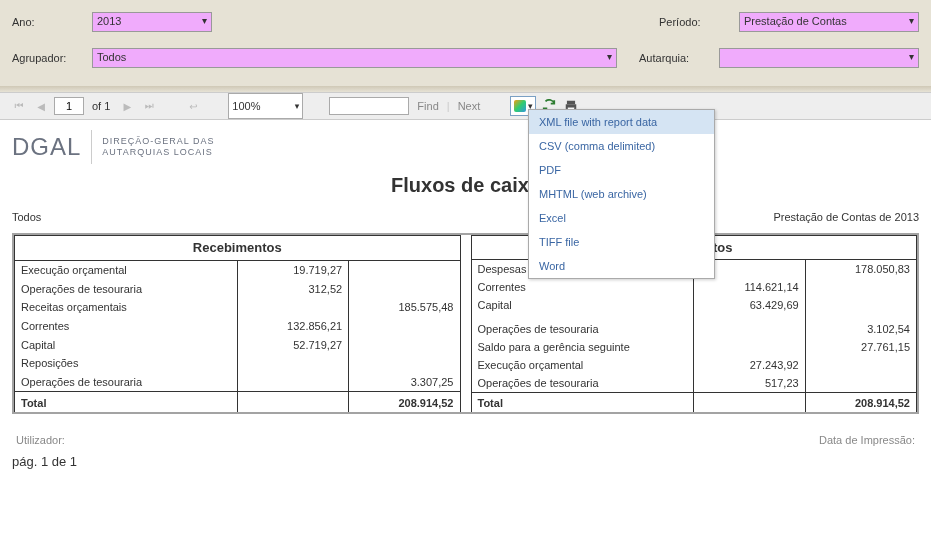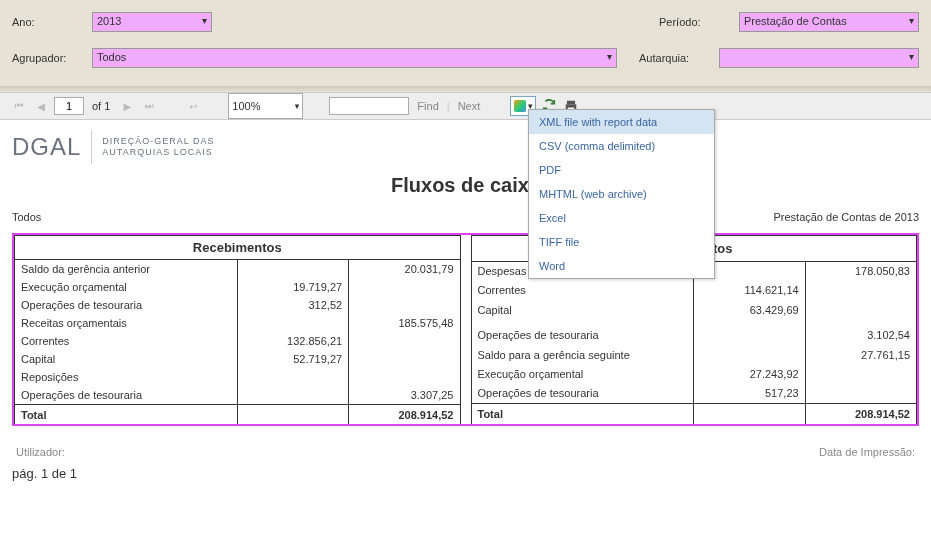--- a/index.html
+++ b/index.html
@@ -42,21 +42,21 @@
   
   .report { padding: 10px 12px; }
   .logo-row { display: flex; align-items: center; gap: 10px; margin-bottom: 8px; }
   .logo-main { font-family: Arial, sans-serif; font-size: 24px; font-weight: 300; color: #6b7280; letter-spacing: 1px; }
   .logo-sep { width: 1px; height: 34px; background: #ccc; }
   .logo-sub { font-size: 9px; color: #6b7280; line-height: 1.2; letter-spacing: 1px; }
   
   .title { text-align: center; font-size: 20px; font-weight: bold; color: #333; margin: 10px 0 14px; }
   .meta-row { display: flex; justify-content: space-between; font-size: 11px; margin-bottom: 10px; color: #333; }
   
-  .tables-wrap { display: flex; gap: 10px; border: 2px solid #d946ef; }
+  .tables-wrap { display: flex; gap: 10px; border: 2px solid #a3a3a3; }
   .tbl { flex: 1; border-collapse: collapse; }
   .tbl th { background: #fff; border: 1px solid #333; font-size: 13px; font-weight: bold; padding: 4px; text-align: center; }
   .tbl td { border-left: 1px solid #333; border-right: 1px solid #333; font-size: 11px; padding: 3px 6px; }
   .tbl td.label { text-align: left; width: 50%; }
   .tbl td.val { text-align: right; width: 25%; }
   .tbl tr.total td { border-top: 1px solid #333; font-weight: bold; padding-top: 4px; }
   
   .footer-row { display: flex; justify-content: space-between; font-size: 11px; color: #888; margin-top: 20px; padding: 0 4px; }
   .page-num { text-align: left; font-size: 13px; margin-top: 8px; color: #333; padding-right: 10px; }
 </style>
@@ -146,25 +146,20 @@
 
   <div class="tables-wrap">
     <table class="tbl">
       <tbody>
           <tr>
             <th colspan="3">Recebimentos</th>
           </tr>
       </tbody>
         <tbody id="receb-body">
           <tr>
-            <td class="label">Saldo da gerência anterior</td>
-            <td class="val"></td>
-            <td class="val">20.031,79</td>
-          </tr>
-          <tr>
             <td class="label">Execução orçamental</td>
             <td class="val">19.719,27</td>
             <td class="val"></td>
           </tr>
           <tr>
             <td class="label">Operações de tesouraria</td>
             <td class="val">312,52</td>
             <td class="val"></td>
           </tr>
           <tr>

